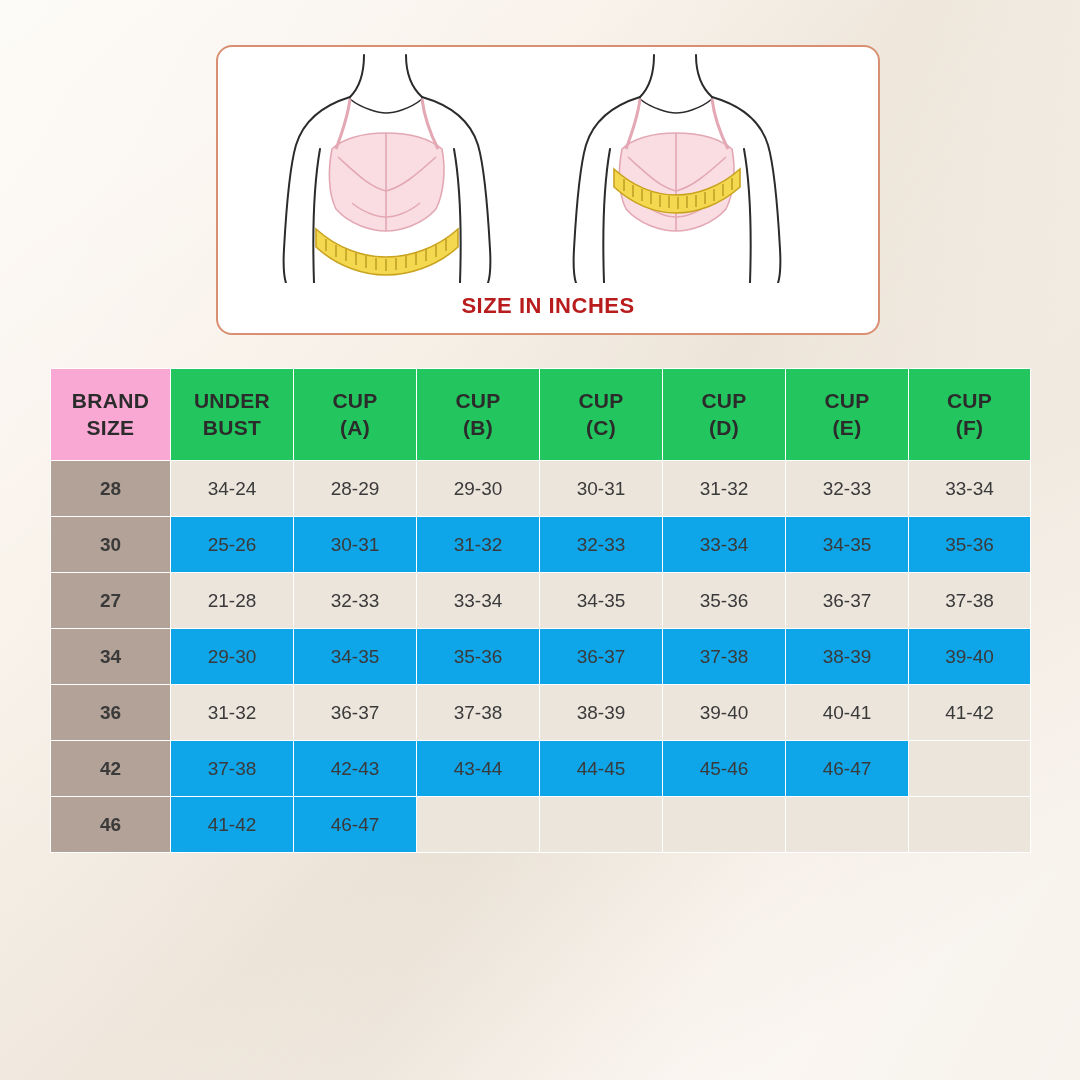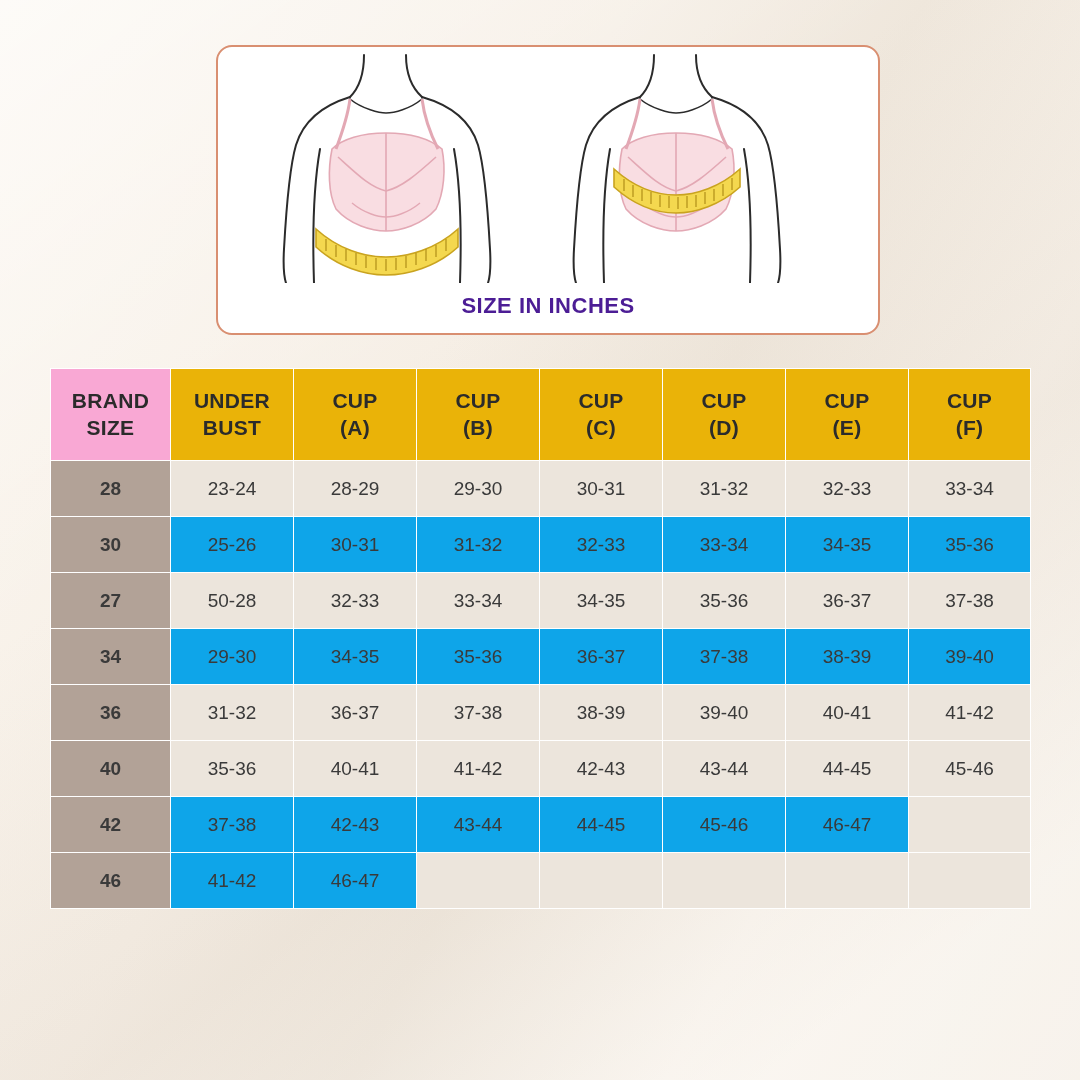--- a/index.html
+++ b/index.html
@@ -62,21 +62,21 @@
   }
   .size-caption {
     position: absolute;
     left: 0;
     right: 0;
     bottom: 14px;
     text-align: center;
     font-size: 22px;
     font-weight: bold;
     letter-spacing: 0.5px;
-    color: #4c1d95;
+    color: #b91c1c;
   }
 
   
   .size-table {
     position: absolute;
     left: 50px;
     top: 368px;
     width: 980px;
     border-collapse: collapse;
     table-layout: fixed;
@@ -92,21 +92,21 @@
     font-weight: bold;
     color: #2b2b2b;
     line-height: 1.25;
     letter-spacing: 0.3px;
   }
   .th-brand {
     background: #f9a8d4;
     width: 120px;
   }
   .th-cup {
-    background: #eab308;
+    background: #22c55e;
   }
   .size-table td {
     height: 56px;
     font-size: 19px;
     color: #3a3a3a;
   }
   .td-brand {
     background: #b2a297;
     font-weight: bold;
     font-size: 21px;
@@ -271,41 +271,41 @@
         </th>
         <th class="th-cup">
           <div>CUP</div>
           <div>(F)</div>
         </th>
       </tr>
     </thead>
     <tbody>
       <tr>
         <td class="td-brand">28</td>
-        <td class="td-val">23-24</td>
+        <td class="td-val">34-24</td>
         <td class="td-val">28-29</td>
         <td class="td-val">29-30</td>
         <td class="td-val">30-31</td>
         <td class="td-val">31-32</td>
         <td class="td-val">32-33</td>
         <td class="td-val">33-34</td>
       </tr>
       <tr>
         <td class="td-brand">30</td>
         <td class="td-val alt">25-26</td>
         <td class="td-val alt">30-31</td>
         <td class="td-val alt">31-32</td>
         <td class="td-val alt">32-33</td>
         <td class="td-val alt">33-34</td>
         <td class="td-val alt">34-35</td>
         <td class="td-val alt">35-36</td>
       </tr>
       <tr>
         <td class="td-brand">27</td>
-        <td class="td-val">50-28</td>
+        <td class="td-val">21-28</td>
         <td class="td-val">32-33</td>
         <td class="td-val">33-34</td>
         <td class="td-val">34-35</td>
         <td class="td-val">35-36</td>
         <td class="td-val">36-37</td>
         <td class="td-val">37-38</td>
       </tr>
       <tr>
         <td class="td-brand">34</td>
         <td class="td-val alt">29-30</td>
@@ -320,30 +320,20 @@
         <td class="td-brand">36</td>
         <td class="td-val">31-32</td>
         <td class="td-val">36-37</td>
         <td class="td-val">37-38</td>
         <td class="td-val">38-39</td>
         <td class="td-val">39-40</td>
         <td class="td-val">40-41</td>
         <td class="td-val">41-42</td>
       </tr>
       <tr>
-        <td class="td-brand">40</td>
-        <td class="td-val">35-36</td>
-        <td class="td-val">40-41</td>
-        <td class="td-val">41-42</td>
-        <td class="td-val">42-43</td>
-        <td class="td-val">43-44</td>
-        <td class="td-val">44-45</td>
-        <td class="td-val">45-46</td>
-      </tr>
-      <tr>
         <td class="td-brand">42</td>
         <td class="td-val alt">37-38</td>
         <td class="td-val alt">42-43</td>
         <td class="td-val alt">43-44</td>
         <td class="td-val alt">44-45</td>
         <td class="td-val alt">45-46</td>
         <td class="td-val alt">46-47</td>
         <td class="td-empty"></td>
       </tr>
       <tr>

